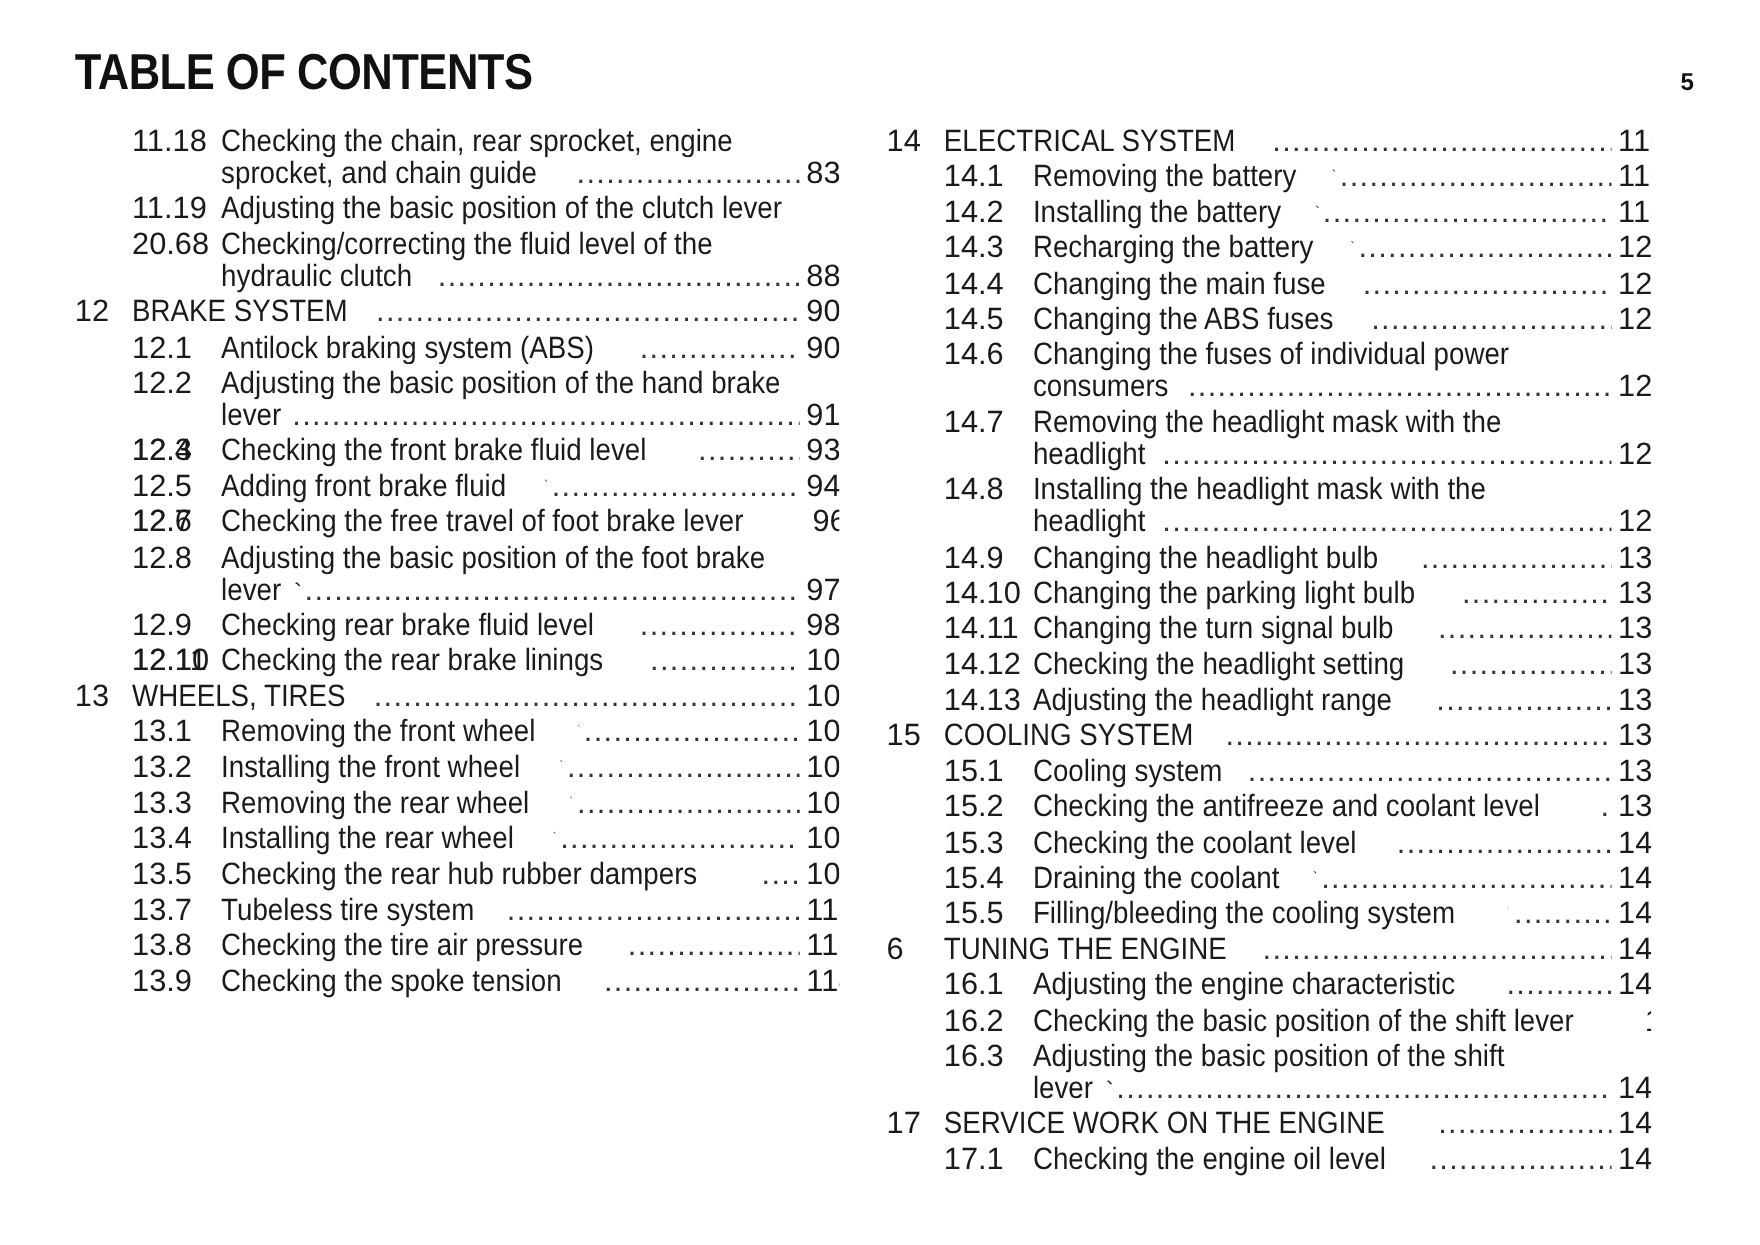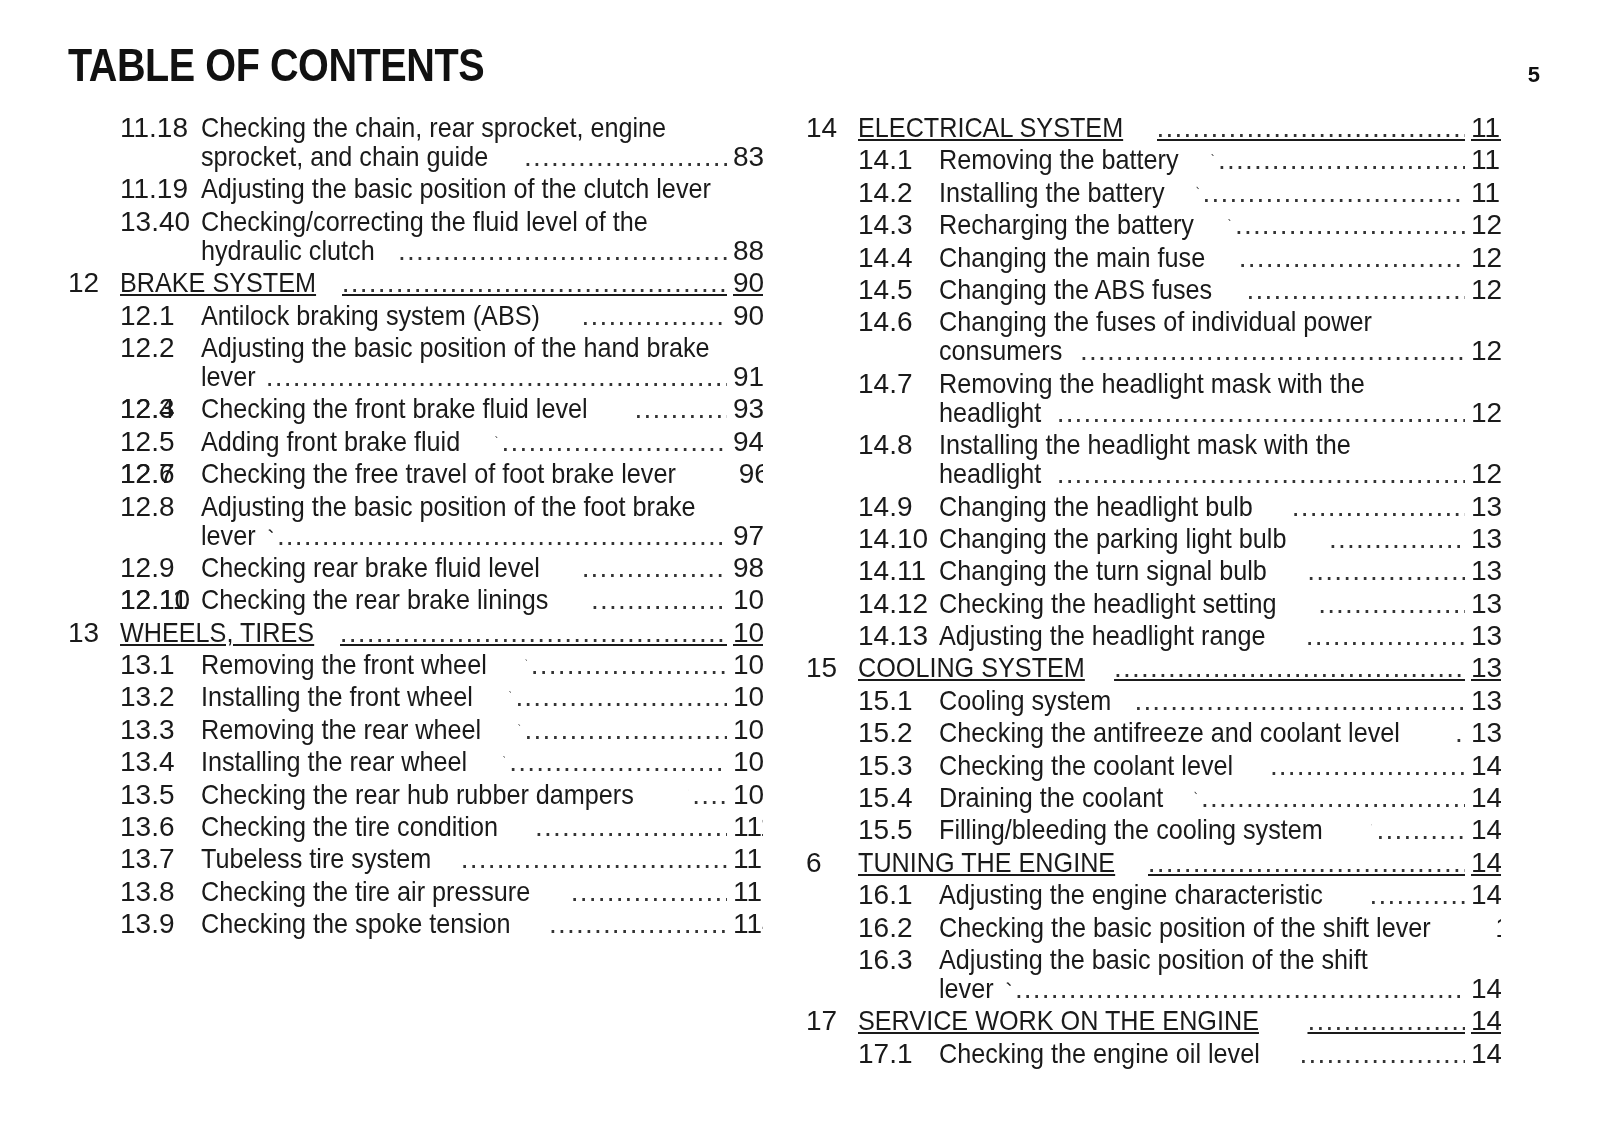--- a/index.html
+++ b/index.html
@@ -41,21 +41,21 @@
   .entry .line .dots {
     flex: 1 1 auto; overflow: hidden; white-space: nowrap;
     margin: 0 6px 0 4px; color: #333;
     letter-spacing: 1.2px;
   }
   .entry .line .dots::before {
     content: "..................................................................................................................................................................................................";
   }
   .entry .line .pg { white-space: nowrap; text-align: right; min-width: 30px; }
   .entry.chapter .num { left: 0; }
-  .entry.chapter .body { margin-left: 52px; text-decoration: underline; }
+  .entry.chapter .body { margin-left: 52px; }
   .entry.section .num { left: 52px; }
   .entry.section .body { margin-left: 133px; }
   .entry { margin-bottom: 3.4px; }
   .wrench {
     display: inline-block; width: 20px; height: 18px; vertical-align: -2px; margin-left: 6px;
   }
   .cond { display: inline-block; transform: scaleX(0.9); transform-origin: left center; }
 </style>
 </head>
 <body>
@@ -81,21 +81,21 @@
       <span class="num">11.19</span>
       <span class="body">
         <div class="line">
           <span class="txt cond">Adjusting the basic position of the clutch lever</span>
           <span class="dots"></span>
           <span class="pg">87</span>
         </div>
       </span>
     </div>
     <div class="entry section">
-      <span class="num">13.40</span>
+      <span class="num">20.68</span>
       <span class="body">
         <div class="line">
           <span class="txt cond">Checking/correcting the fluid level of the</span>
         </div>
         <div class="line">
           <span class="txt cond">hydraulic clutch</span>
           <span class="dots"></span>
           <span class="pg">88</span>
         </div>
       </span>
@@ -276,30 +276,20 @@
     <div class="entry section">
       <span class="num">13.5</span>
       <span class="body">
         <div class="line">
           <span class="txt cond">Checking the rear hub rubber dampers</span>
           <svg class="wrench" viewBox="0 0 20 18">
     <path d="M3 2.5 C5.5 0.5 8.8 1.3 9.6 4.2 L17.6 12.2 C18.6 13.2 18.6 14.8 17.6 15.8 C16.6 16.8 15 16.8 14 15.8 L6 7.8 C3.2 8.5 0.8 6.2 1.4 3.5 L3.8 5.8 L6 5.2 L6.6 3 Z" fill="#1a1a1a"></path>
   </svg>
           <span class="dots"></span>
           <span class="pg">109</span>
-        </div>
-      </span>
-    </div>
-    <div class="entry section">
-      <span class="num">13.6</span>
-      <span class="body">
-        <div class="line">
-          <span class="txt cond">Checking the tire condition</span>
-          <span class="dots"></span>
-          <span class="pg">111</span>
         </div>
       </span>
     </div>
     <div class="entry section">
       <span class="num">13.7</span>
       <span class="body">
         <div class="line">
           <span class="txt cond">Tubeless tire system</span>
           <span class="dots"></span>
           <span class="pg">113</span>

